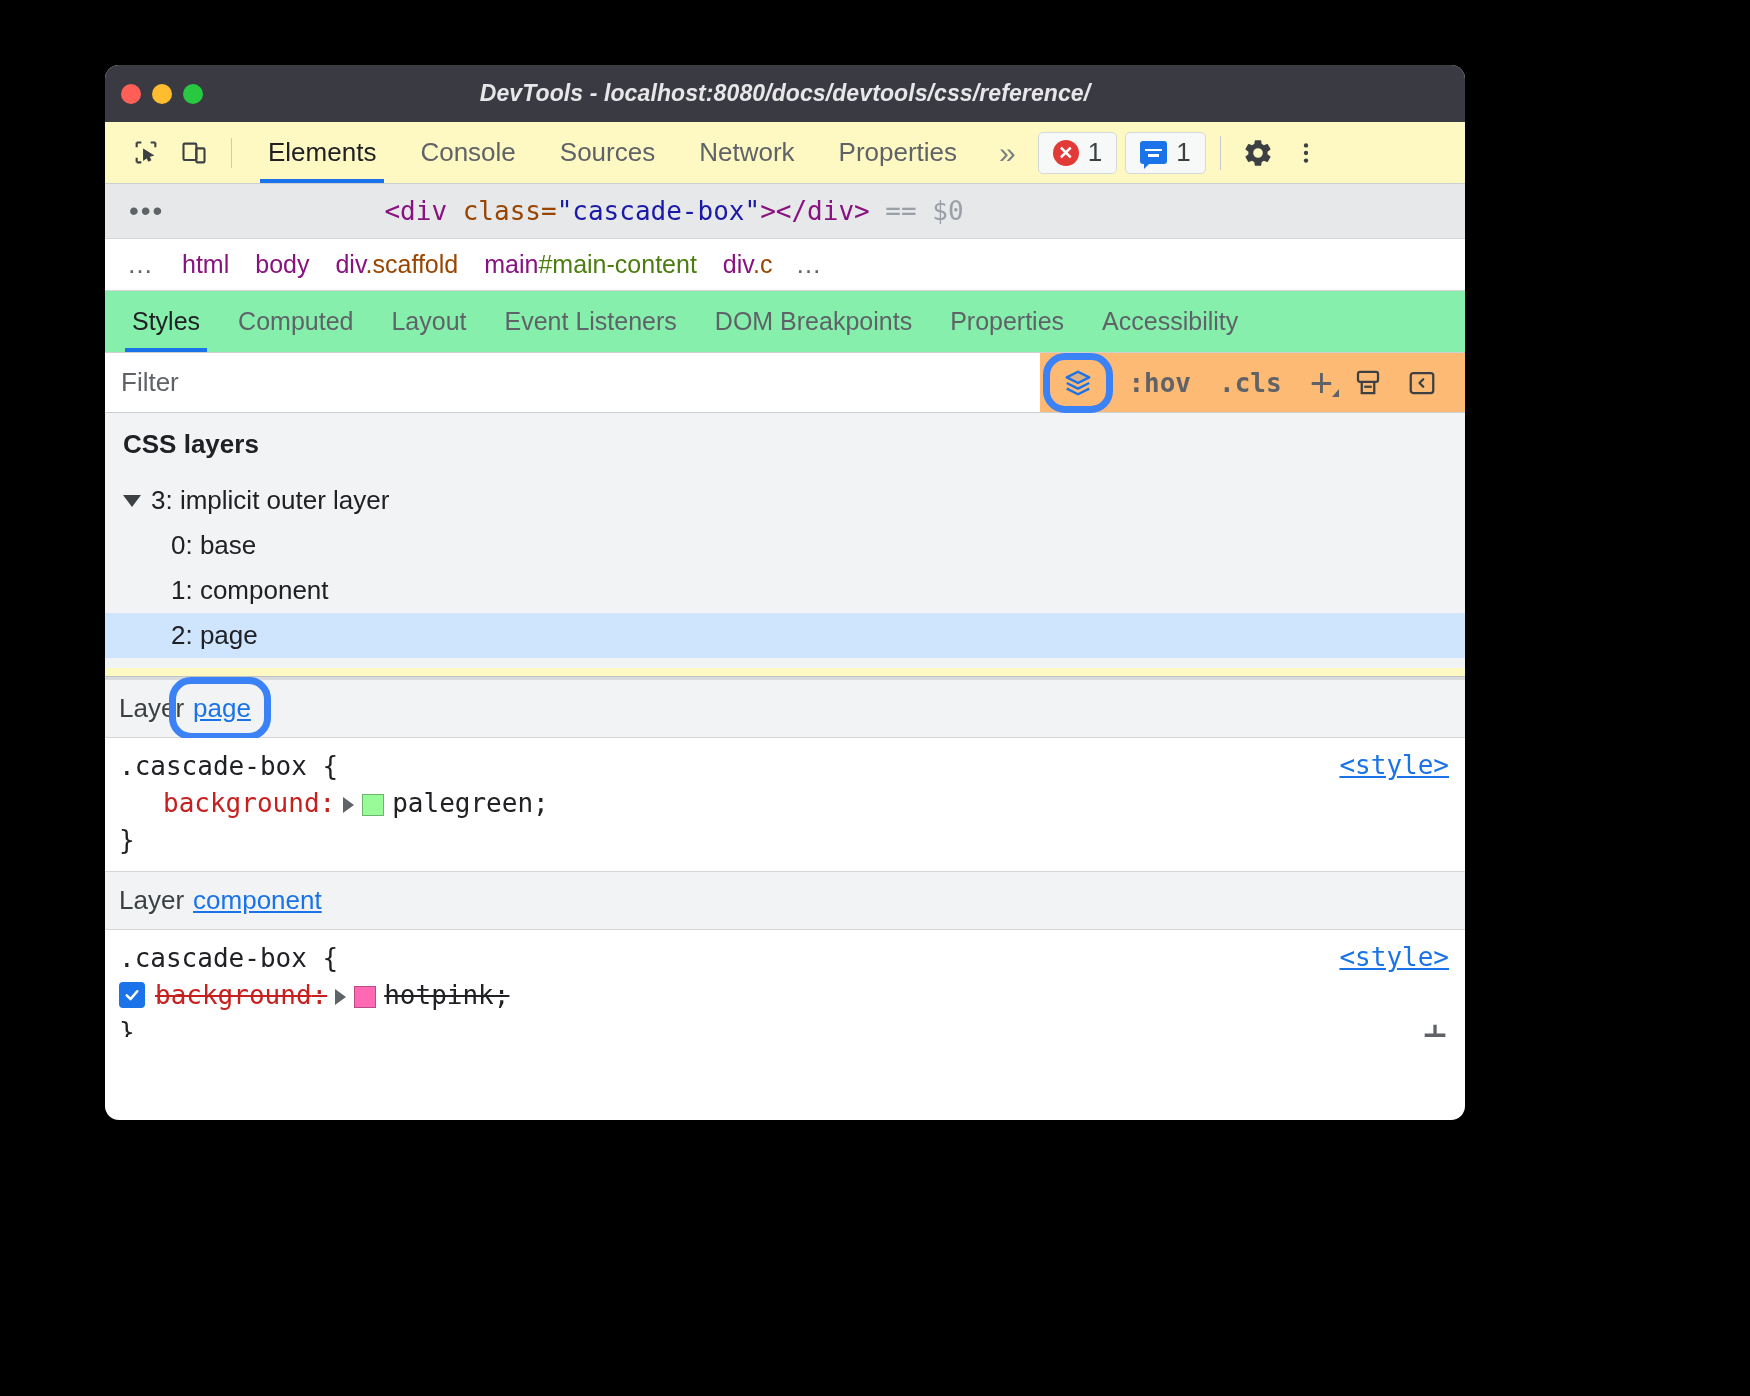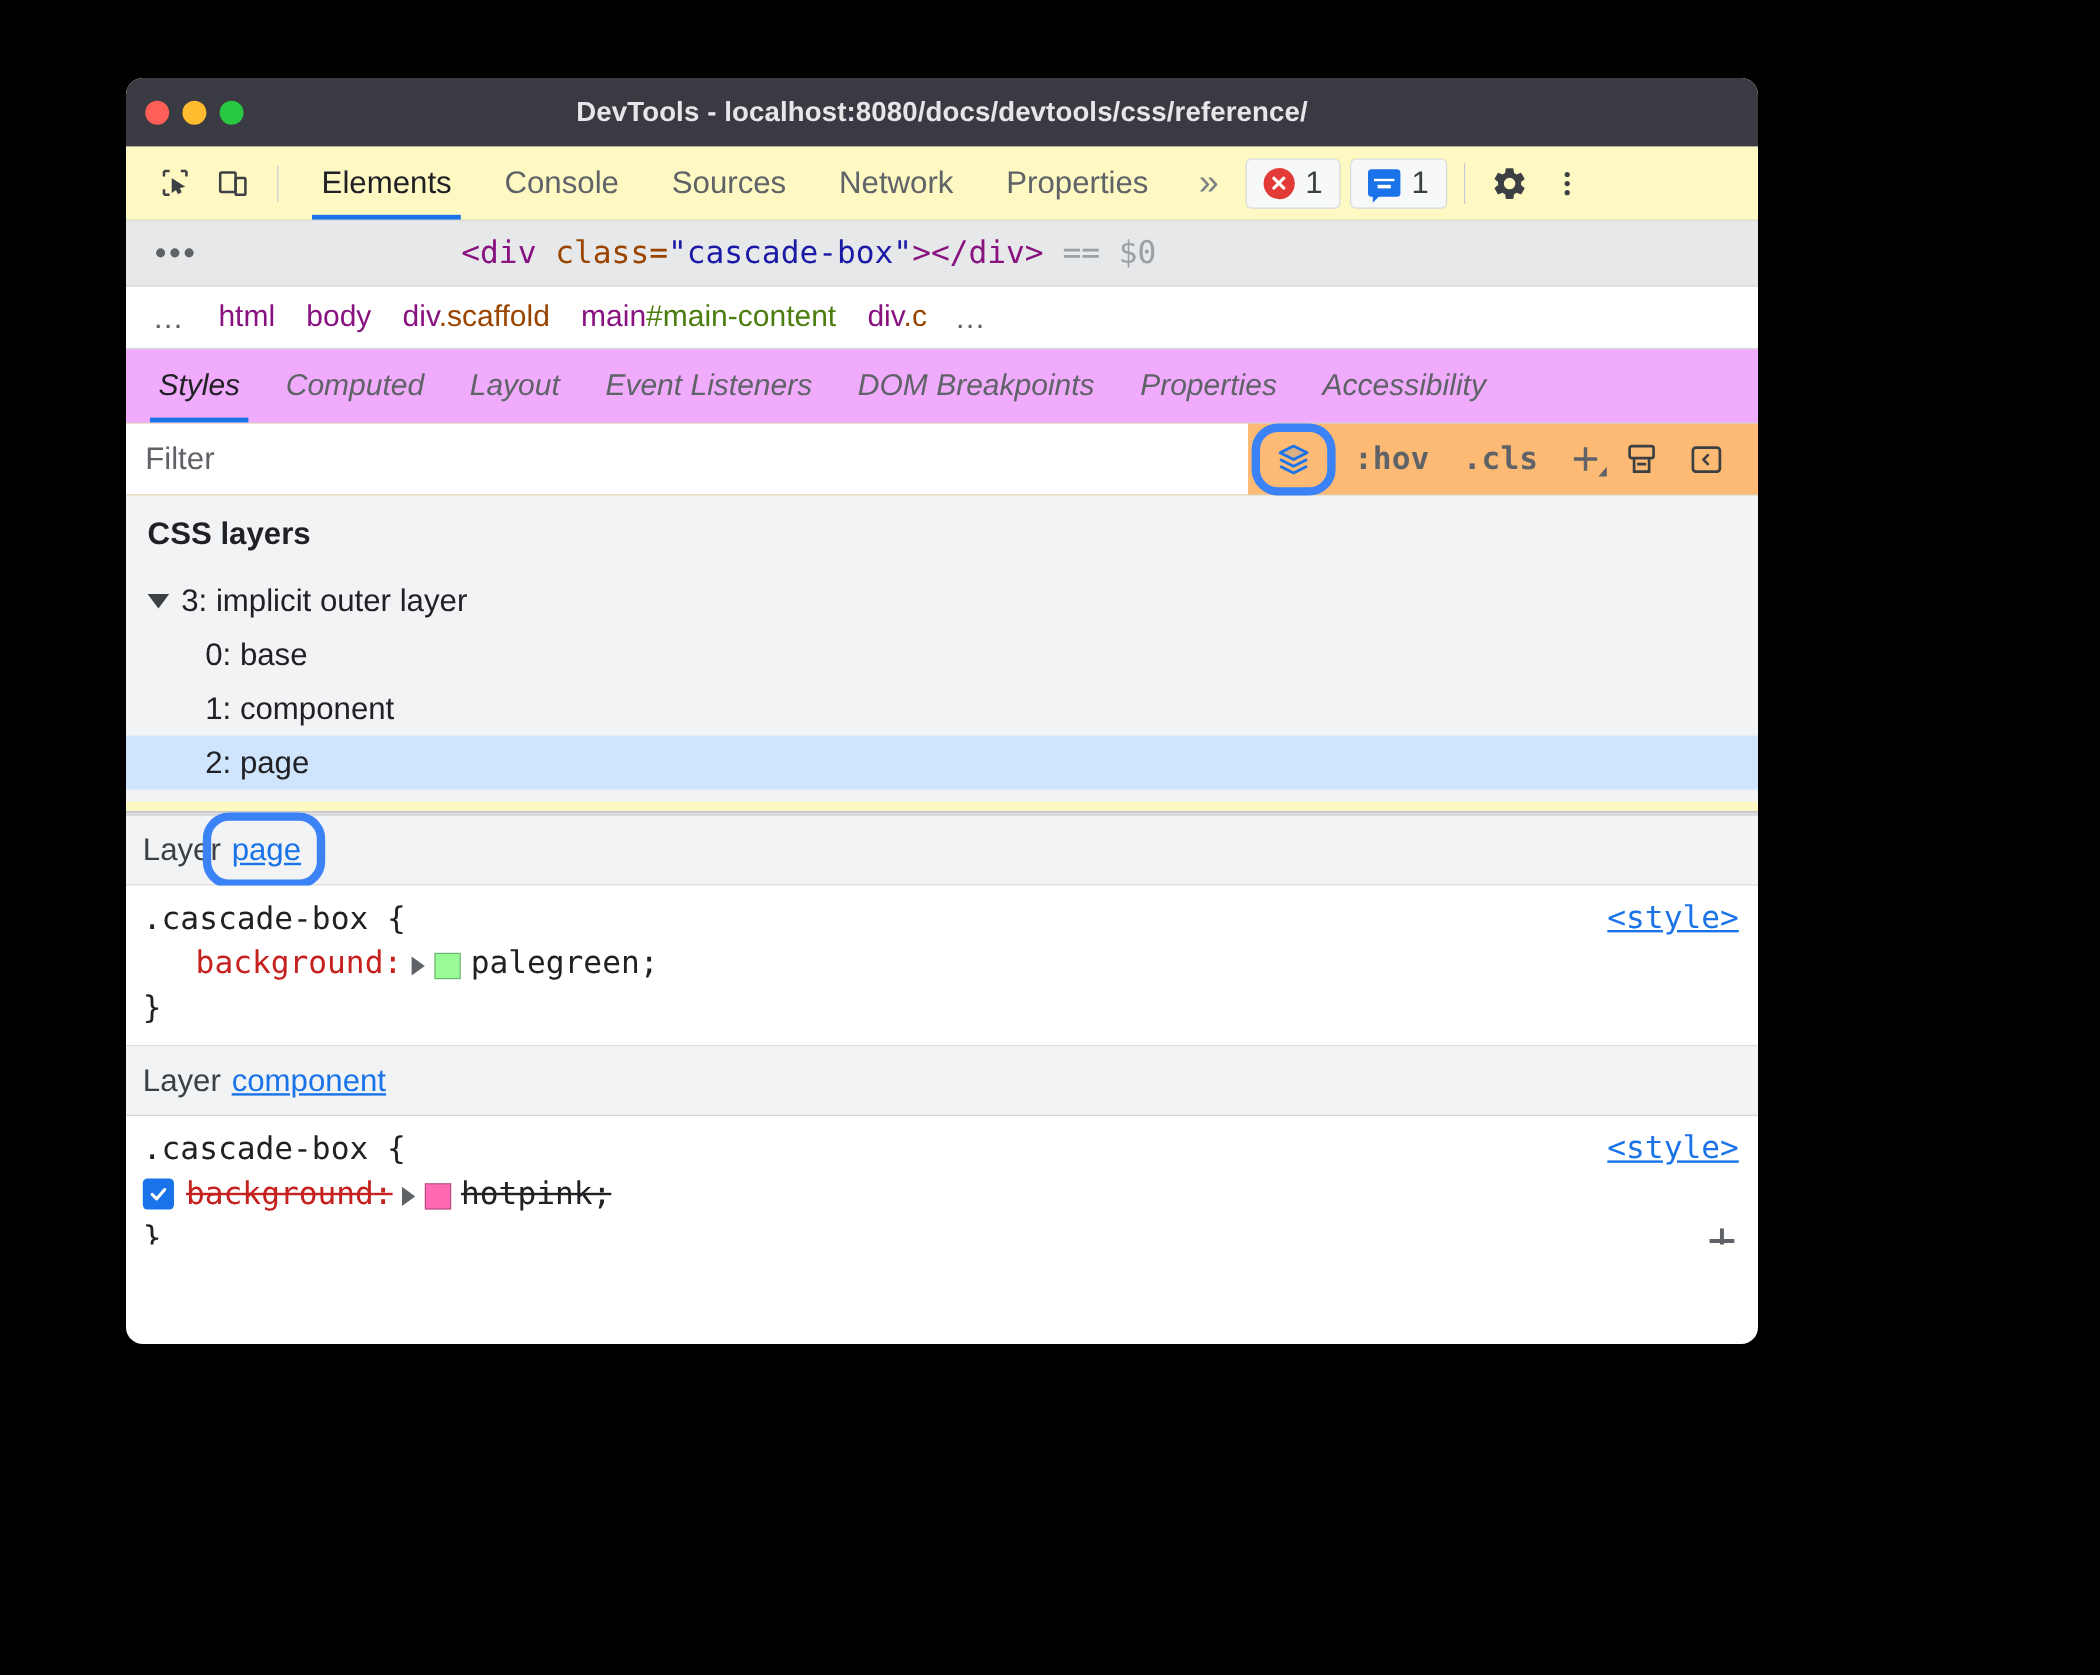--- a/index.html
+++ b/index.html
@@ -44,20 +44,21 @@
   }
   .dot { width: 20px; height: 20px; border-radius: 50%; }
   .dot.red    { background: #ff5f57; }
   .dot.yellow { background: #febc2e; }
   .dot.green  { background: #28c840; }
   .title-text {
     color: #e7e7ea;
     font-size: 23px;
     font-weight: bold;
     letter-spacing: .1px;
+    font-style: italic;
   }
 
   
   .dt-toolbar {
     height: 62px;
     background: #fef9c3;
     border-bottom: 1px solid #cdd1d4;
     display: flex;
     align-items: center;
     padding: 0 14px 0 18px;
@@ -178,25 +179,24 @@
     white-space: nowrap;
   }
   .crumb .nm { color: #881280; }
   .crumb .cls { color: #994500; }
   .crumb .idd { color: #4d7c0f; }
   .crumb-ell.right { padding-left: 10px; }
 
   
   .side-tabs {
     height: 62px;
-    background: #f0abfc;
+    background: #86efac;
     border-bottom: 1px solid #cdd1d4;
     display: flex; align-items: center;
     padding-left: 8px;
-    font-style: italic;
   }
   .side-tab {
     position: relative;
     height: 100%;
     display: flex; align-items: center;
     padding: 0 19px;
     font-size: 25px;
     color: #5f6368;
     white-space: nowrap;
   }

